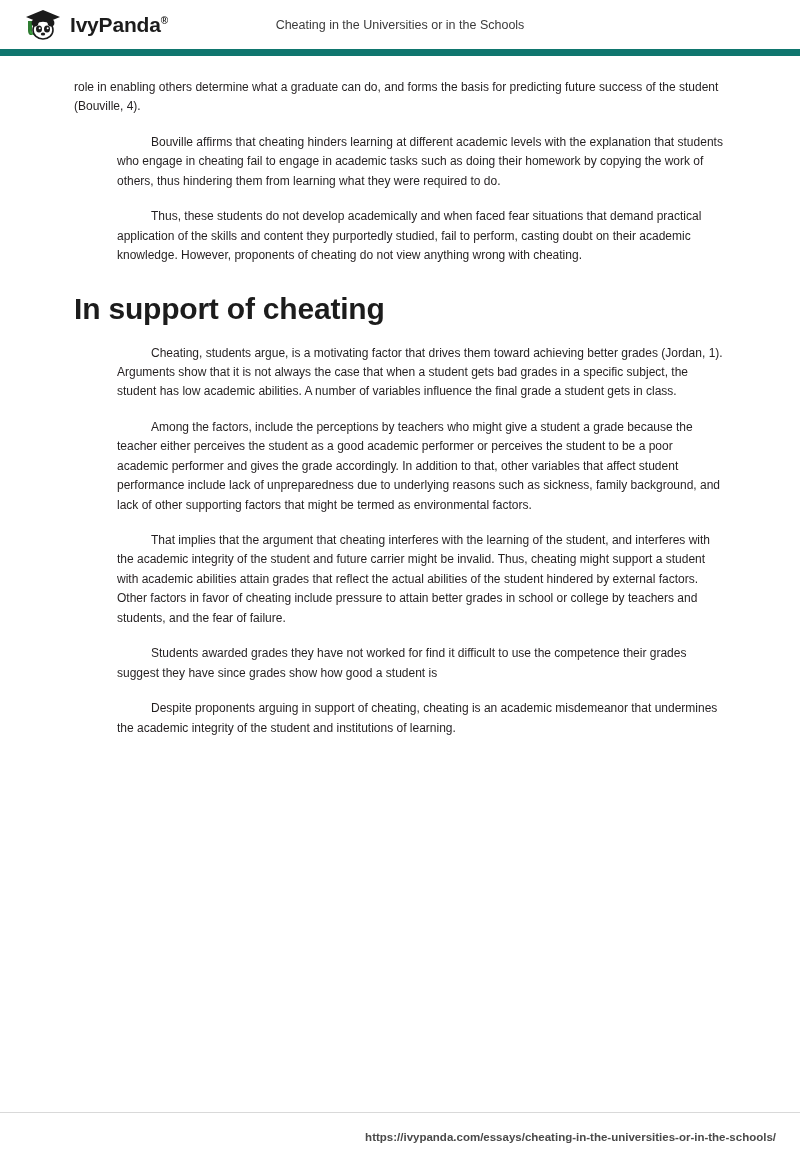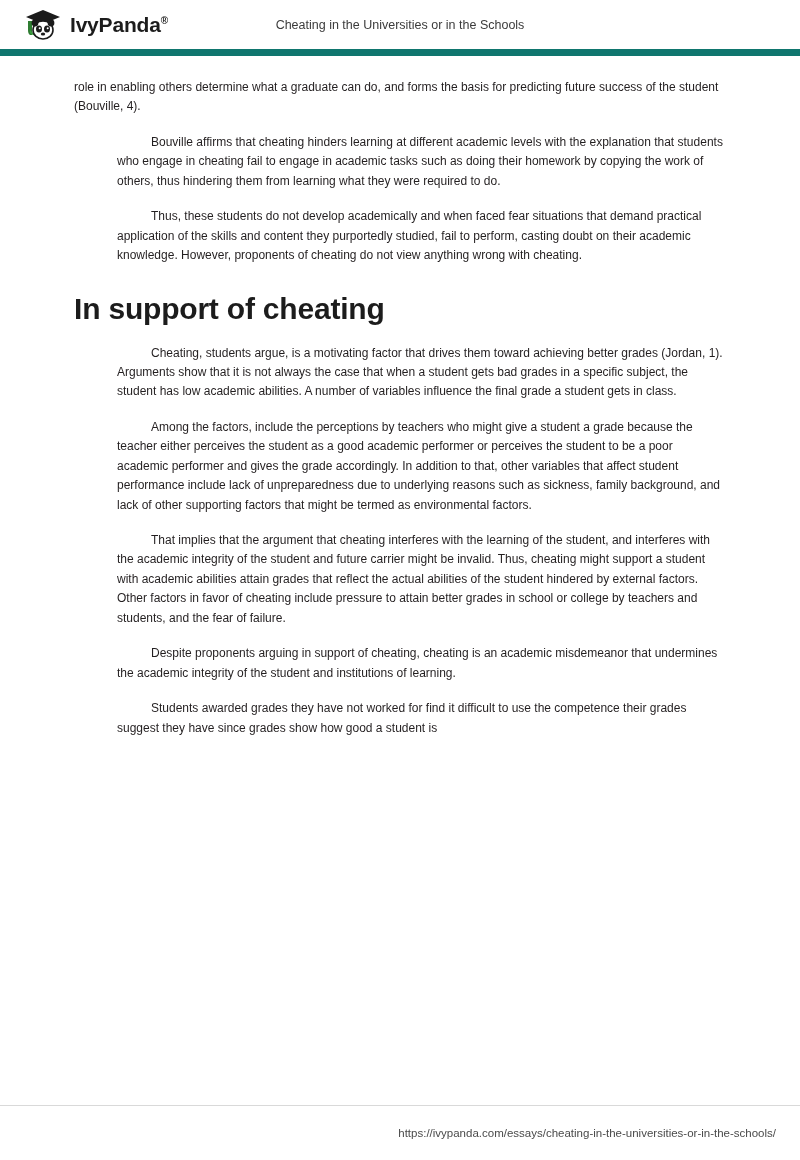--- a/index.html
+++ b/index.html
@@ -83,27 +83,28 @@
     color: #1c1c1c;
     letter-spacing: -0.2px;
   }
 
   
   .page-footer {
     position: absolute;
     left: 0;
     right: 0;
     bottom: 0;
-    height: 55px;
+    height: 48px;
     border-top: 1px solid #d9d9d9;
     display: flex;
     align-items: center;
     justify-content: flex-end;
     padding: 0 24px;
     box-sizing: border-box;
+    font-weight: bold;
   }
   .footer-url {
     font-size: 11.5px;
     color: #4a4a4a;
   }
 </style>
 </head>
 <body>
 
 <div class="page-header">
@@ -134,20 +135,20 @@
   <p class="para indent">Bouville affirms that cheating hinders learning at different academic levels with the explanation that students who engage in cheating fail to engage in academic tasks such as doing their homework by copying the work of others, thus hindering them from learning what they were required to do.</p>
   <p class="para indent">Thus, these students do not develop academically and when faced fear situations that demand practical application of the skills and content they purportedly studied, fail to perform, casting doubt on their academic knowledge. However, proponents of cheating do not view anything wrong with cheating.</p>
 
   <h2 class="section-heading">In support of cheating</h2>
 
   <p class="para indent">Cheating, students argue, is a motivating factor that drives them toward achieving better grades (Jordan, 1). Arguments show that it is not always the case that when a student gets bad grades in a specific subject, the student has low academic abilities. A number of variables influence the final grade a student gets in class.</p>
   <p class="para indent">Among the factors, include the perceptions by teachers who might give a student a grade because the teacher either perceives the student as a good academic performer or perceives the student to be a poor academic performer and gives the grade accordingly. In addition to that, other variables that affect student performance include lack of unpreparedness due to underlying reasons such as sickness, family background, and lack of other supporting factors that might be termed as environmental factors.</p>
   <p class="para indent">That implies that the argument that cheating interferes with the learning of the student, and interferes with the academic integrity of the student and future carrier might be invalid. Thus, cheating might support a student with academic abilities attain grades that reflect the actual abilities of the student hindered by external factors. Other factors in favor of cheating include pressure to attain better grades in school or college by teachers and students, and the fear of failure.</p>
 
 
+  <p class="para indent">Students awarded grades they have not worked for find it difficult to use the competence their grades suggest they have since grades show how good a student is</p>
   <p class="para indent">Despite proponents arguing in support of cheating, cheating is an academic misdemeanor that undermines the academic integrity of the student and institutions of learning.</p>
-  <p class="para indent">Students awarded grades they have not worked for find it difficult to use the competence their grades suggest they have since grades show how good a student is</p>
 
 </div>
 
 <div class="page-footer">
   <span class="footer-url">https://ivypanda.com/essays/cheating-in-the-universities-or-in-the-schools/</span>
 </div>
 
 </body></html>

